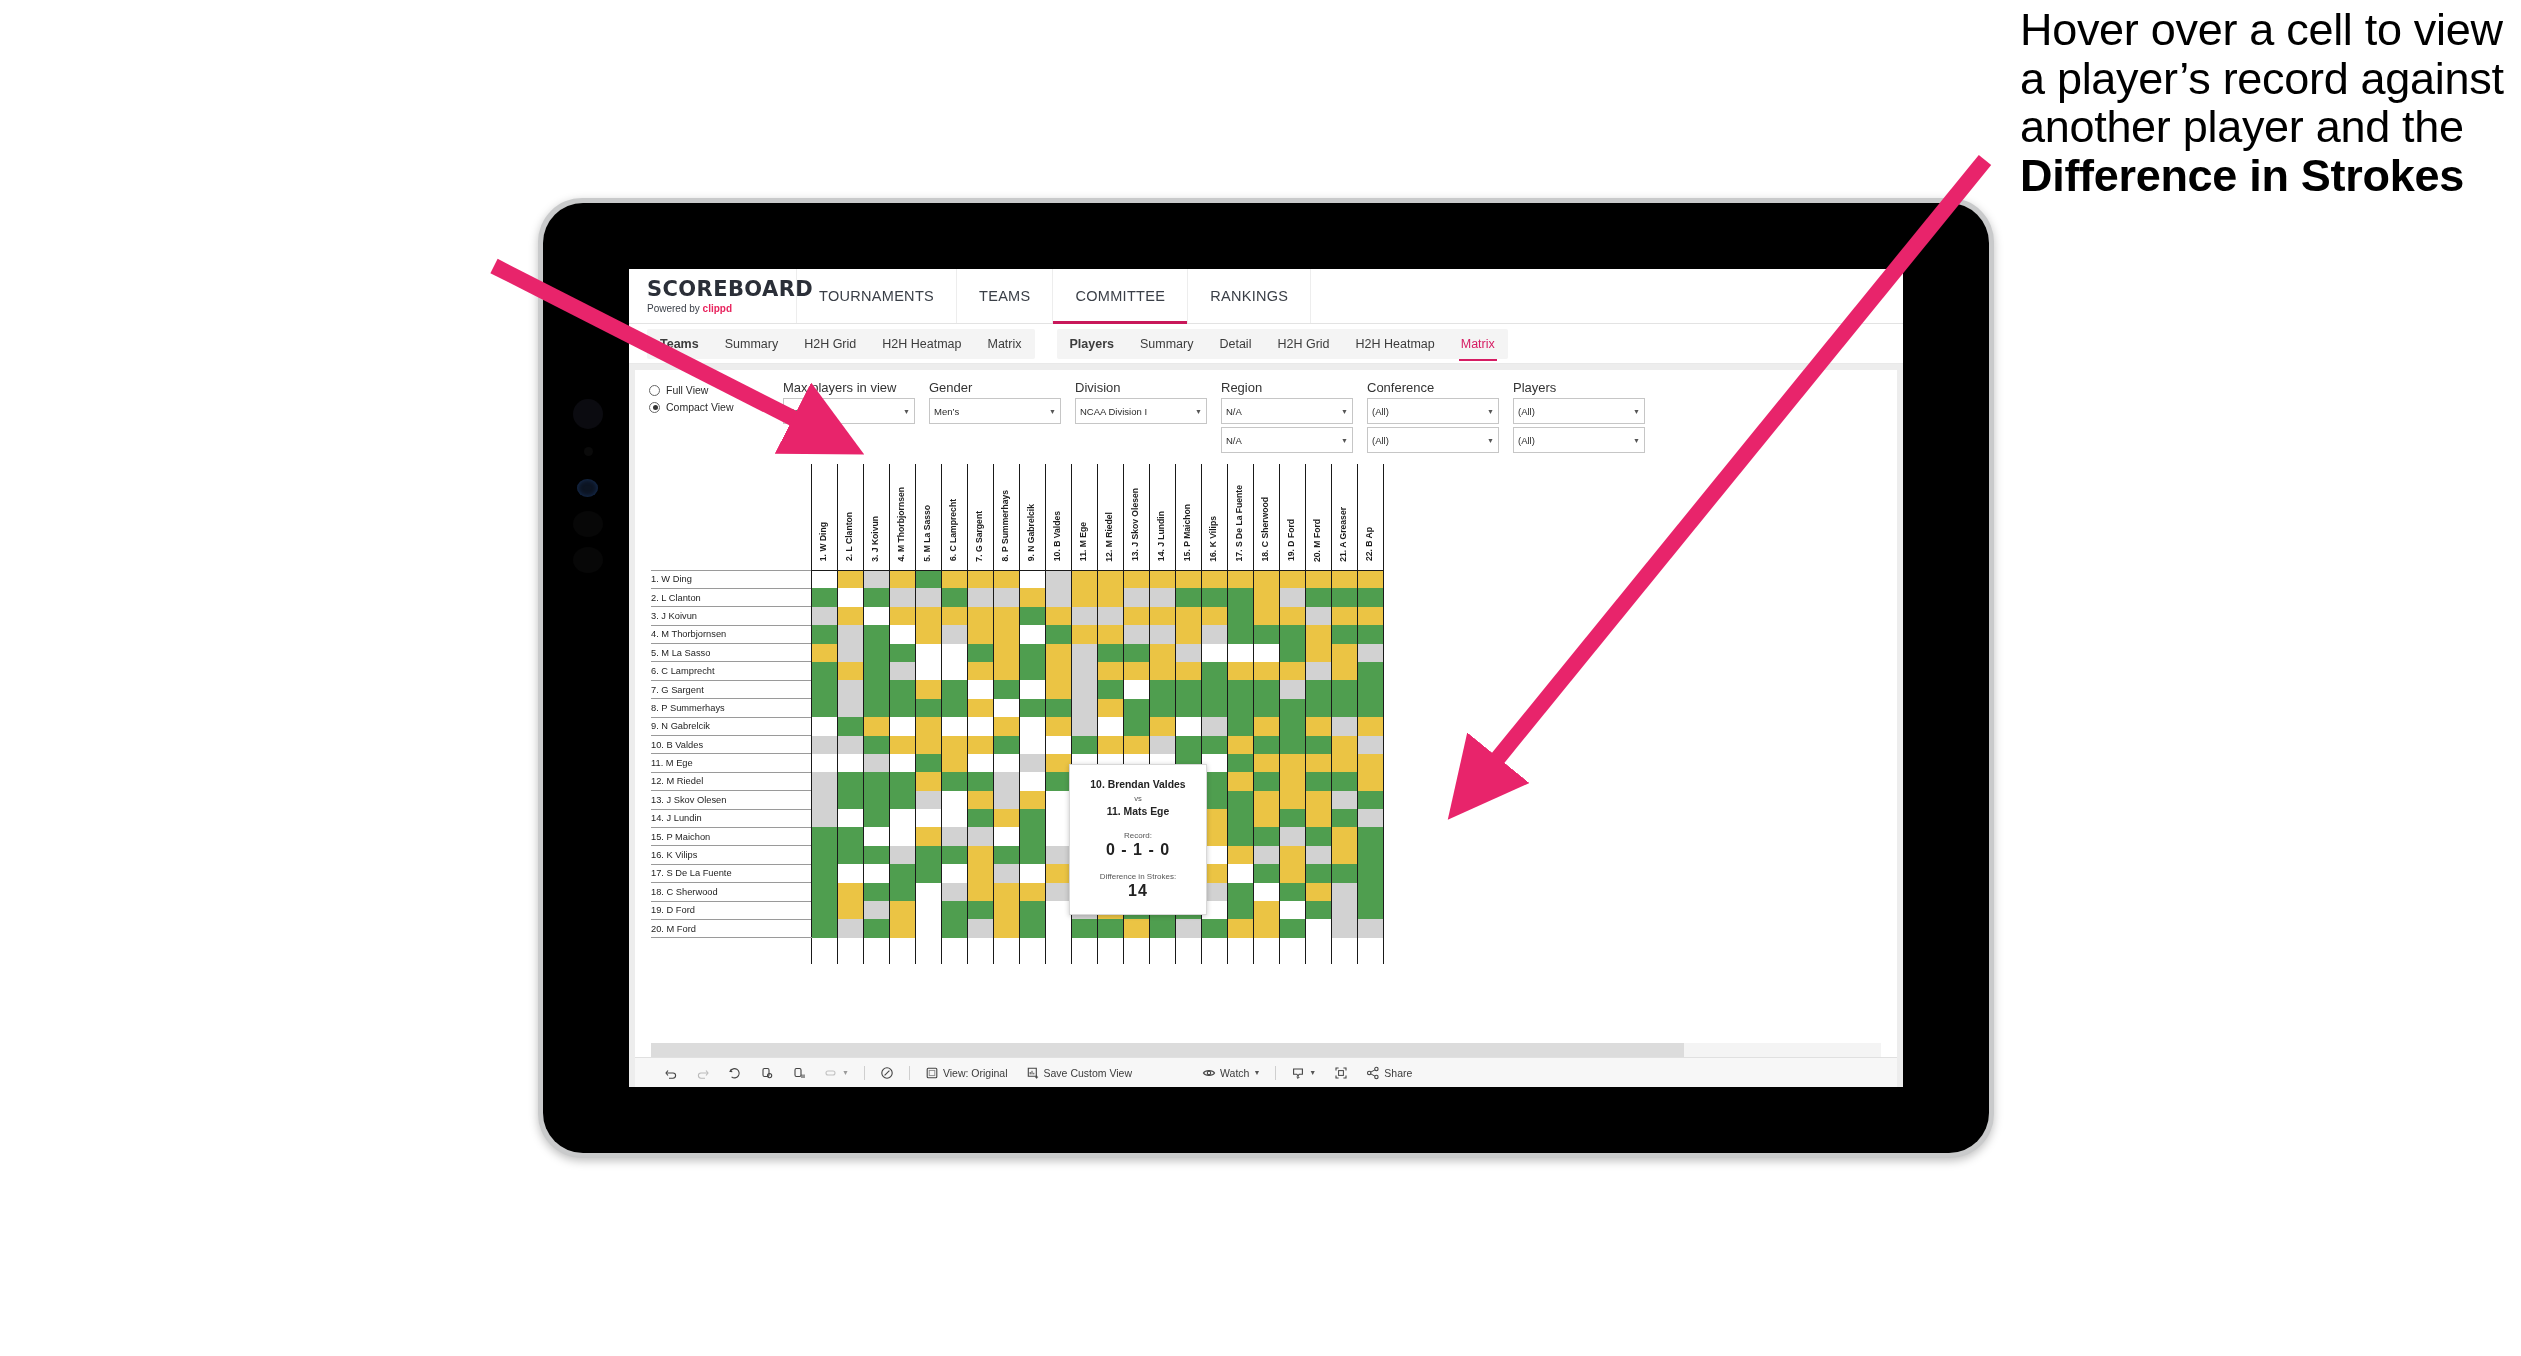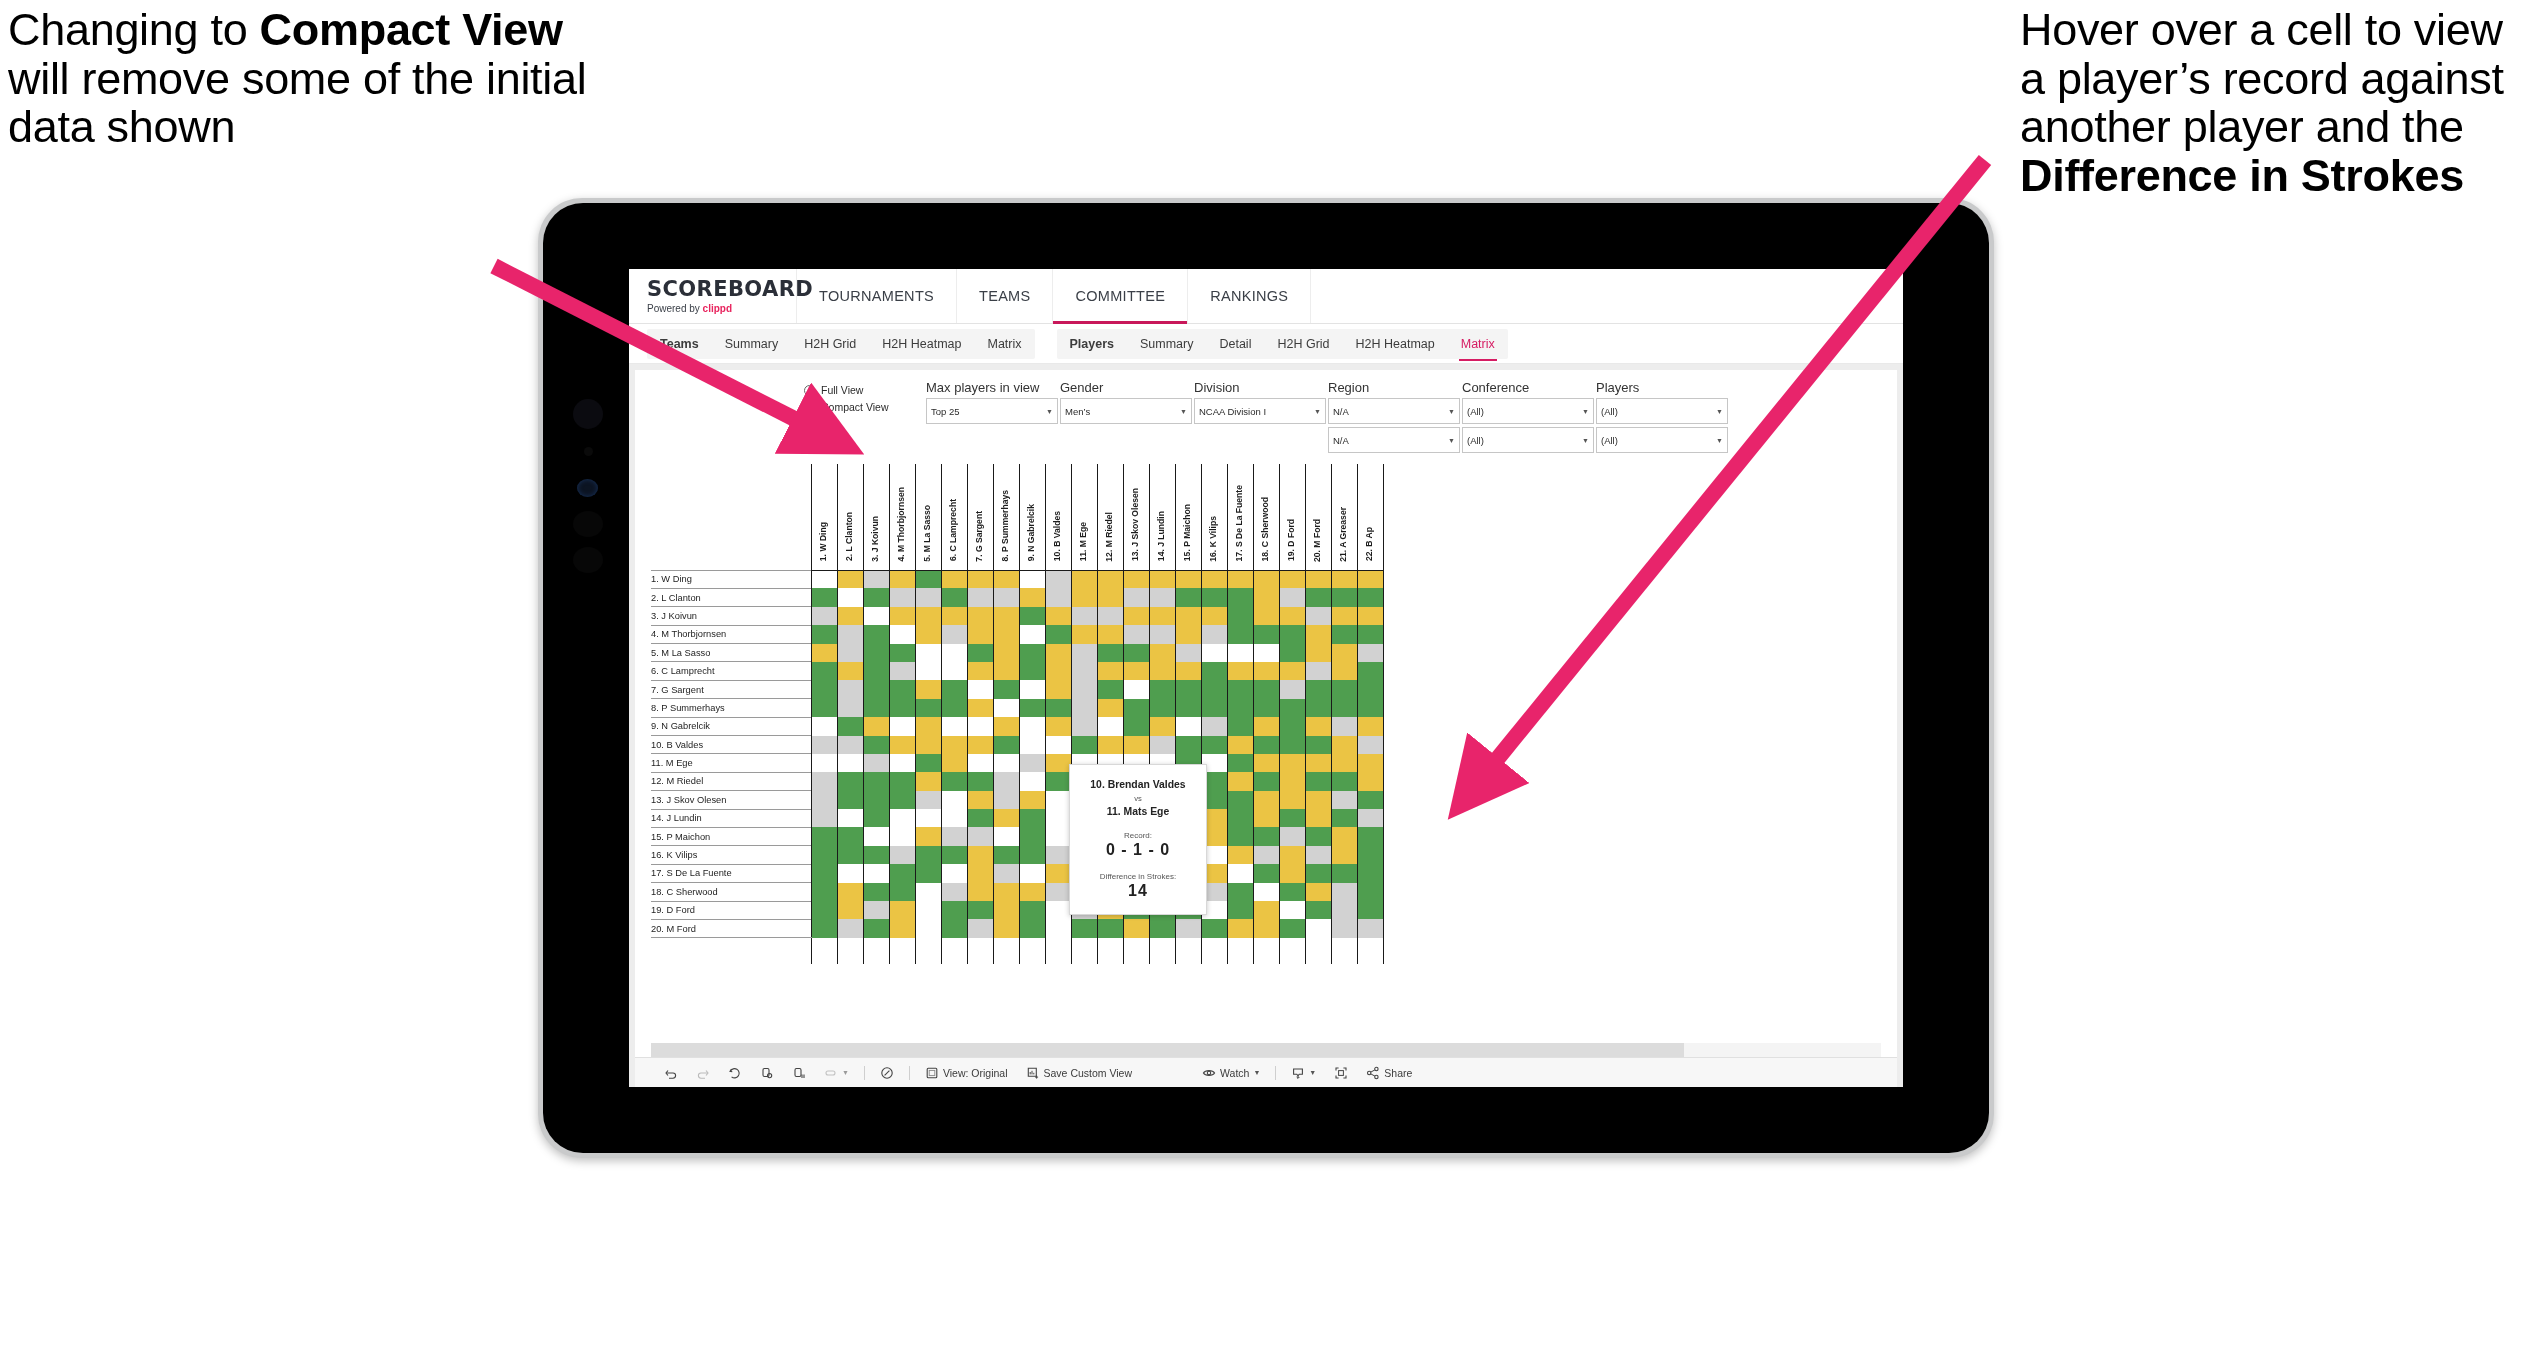--- a/index.html
+++ b/index.html
@@ -101,21 +101,21 @@
   .subitem.active { color:#d61c63; }
   .subitem.active::after {
     content:""; position:absolute; left:11px; right:11px; bottom:-2px; height:2px; background:#d61c63;
   }
 
   
   #workspace { flex:1; background:#ededed; padding: 6px 6px 0 6px; display:flex; flex-direction:column; }
   #sheet { flex:1; background:#fff; display:flex; flex-direction:column; overflow:hidden; position:relative; }
 
   
-  #filters { display:flex; padding: 10px 14px 8px 14px; gap: 2px; align-items:flex-start;justify-content:center; }
+  #filters { display:flex; padding: 10px 14px 8px 14px; gap: 14px; align-items:flex-start; }
   .fgroup { display:flex; flex-direction:column; }
   .flabel { font-size: 13px; color:#333; margin-bottom: 3px; }
   .fsel {
     width: 132px; height: 17px; border:1px solid #c6c6c6; background:#fff;
     font-size: 9.5px; color:#2b2b2b; display:flex; align-items:center;
     padding: 12px 4px; position:relative; margin-bottom:3px;
   }
   .fsel .caret { position:absolute; right:4px; font-size:7px; color:#555; }
   #radios { display:flex; flex-direction:column; gap:5px; padding-top:4px; width:120px; }
   .radio-row { display:flex; align-items:center; gap:6px; font-size:10.5px; color:#2b2b2b; }
@@ -184,23 +184,20 @@
   .tb-sep { width:1px; height:14px; background:#cfcfcf; margin: 0 6px; }
   .tb-ico { display:inline-block; width:14px; height:14px; }
   .tb-ico svg { display:block; }
   .grow { flex:1; }
 </style>
 </head>
 <body>
 
 <div id="stage">
 
-  <div class="annot" id="annot-left">
-    <span>Changing to </span><b>Compact View</b><span> will remove some of the initial data shown</span>
-  </div>
 
   <div class="annot" id="annot-right">
     <span>Hover over a cell to view a player’s record against another player and the </span><b>Difference in Strokes</b>
   </div>
 
   <div id="tablet">
     <div id="tablet-inner">
       <div class="tab-dot" id="cam-lens"></div>
       <div class="tab-dot" id="cam-small"></div>
       <div class="tab-dot" id="cam-blue"></div>

